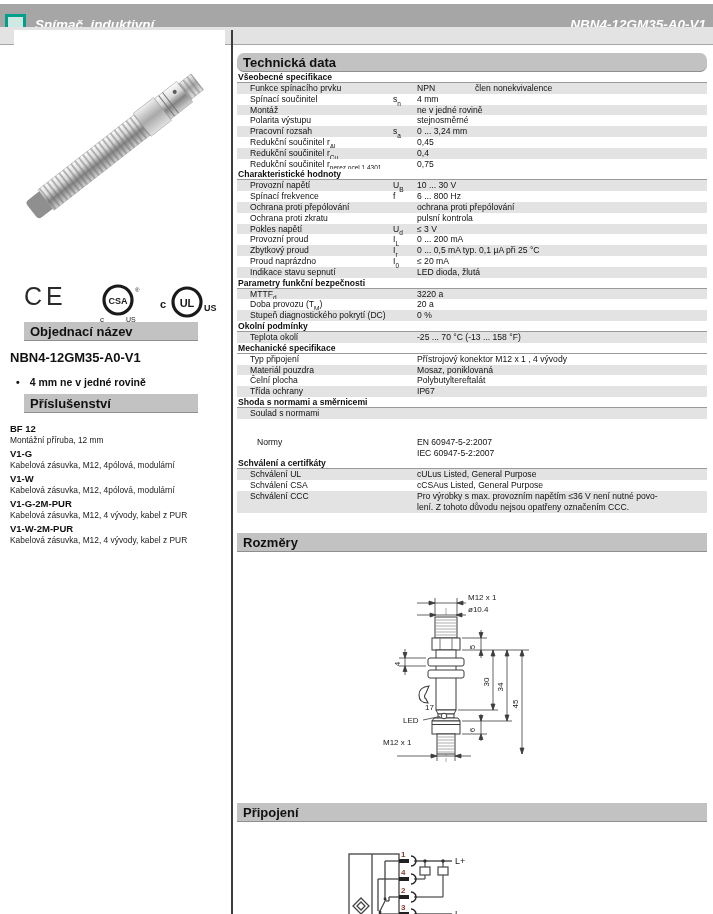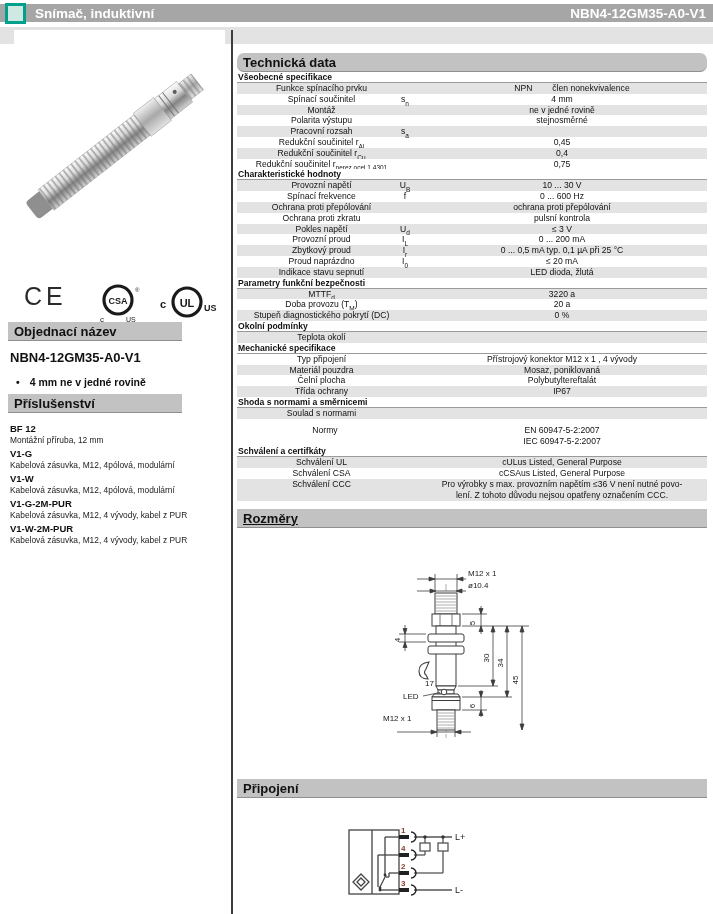--- a/index.html
+++ b/index.html
@@ -1,50 +1,50 @@
 <!DOCTYPE html>
 <html><head>
 <meta charset="utf-8">
 <style>
   html,body{margin:0;padding:0;background:#fff;}
   .page{position:relative;width:713px;height:914px;background:#fff;overflow:hidden;
         font-family:"Liberation Sans","DejaVu Sans",sans-serif;color:#111;}
   
-  .pagehead{position:absolute;top:4px;left:0;right:0;height:18px;background:#a6a6a6;
-            display:flex;align-items:center;}
+  .pagehead{position:absolute;top:4px;left:0;right:0;height:41px;background:#a6a6a6;
+            display:flex;align-items:center;font-style:italic;}
   .brandicon{width:15px;height:15px;background:#cde9e1;border:3px solid #00a08c;margin-left:5px;}
   .ph-title{color:#fff;font-weight:bold;font-size:13.5px;margin-left:9px;}
   .ph-code{color:#fff;font-weight:bold;font-size:13.5px;margin-left:auto;margin-right:7px;}
   .subband{position:absolute;top:27px;left:0;width:713px;height:17px;background:#e3e3e3;}
   .photobox{position:absolute;top:30px;left:14px;width:211px;height:226px;background:#fff;}
   
   .divider{position:absolute;left:231px;top:30px;height:884px;width:2px;background:#3d3d3d;}
   .leftcol{position:absolute;left:8px;top:30px;width:217px;}
   .rightcol{position:absolute;left:237px;top:0;width:470px;}
   
   .secbar{background:#c2c2c2;height:19px;line-height:19px;font-weight:bold;font-size:13px;
           padding-left:6px;border-bottom:1px solid #8f8f8f;box-sizing:border-box;}
-  .leftbar{position:absolute;left:0;width:174px;}
+  .leftbar{position:absolute;left:16px;width:174px;}
   
   .prodname{position:absolute;left:2px;top:320px;font-weight:bold;font-size:13px;}
   .bullet{position:absolute;left:8px;top:346px;font-weight:bold;font-size:10.5px;}
   .bullet .dot{margin-right:10px;}
   .acclist{position:absolute;left:2px;top:390px;width:212px;}
   .acc-name{font-weight:bold;font-size:9.5px;line-height:12px;margin-top:3px;}
   .acc-desc{font-size:8.4px;line-height:10px;color:#222;}
   .certs{position:absolute;left:6px;top:250px;width:212px;height:48px;}
   .ce-mark{position:absolute;left:10px;top:2px;font-size:25px;letter-spacing:4px;color:#2a2a2a;}
   
   .techbar{margin-top:53px;border-radius:7px;}
   .ttable{width:470px;}
   .thead{font-weight:bold;font-size:8.6px;height:11px;line-height:11px;
          border-bottom:1px solid #9a9a9a;box-sizing:border-box;padding-left:1px;}
-  .trow{display:flex;height:10.8px;line-height:10.8px;font-size:8.6px;white-space:nowrap;text-align:center;}
+  .trow{display:flex;height:10.8px;line-height:10.8px;font-size:8.6px;white-space:nowrap;}
   .trow.tall{height:21.6px;line-height:10.8px;}
-  .trow.gap{margin-top:6px;}
+  .trow.gap{margin-top:18px;}
   .shade{background:#e3e3e3;}
   .tlabel{width:156px;box-sizing:border-box;padding-left:13px;overflow:hidden;}
   .ind .tlabel{padding-left:20px;}
   .tsym{width:24px;}
   .tval{flex:1;}
   .tall .tval span, .tall .tval div{display:block;}
   .vfix{display:inline-block;width:58px;}
   sub{font-size:6.5px;position:relative;top:1px;line-height:0;}
   
   .dimwrap{position:relative;height:245px;}
@@ -162,20 +162,21 @@
           <div class="tval"><span>ne v jedné rovině</span></div>
         </div>
         <div class="trow">
           <div class="tlabel"><span>Polarita výstupu</span></div>
           <div class="tsym"></div>
           <div class="tval"><span>stejnosměrné</span></div>
         </div>
         <div class="trow shade">
           <div class="tlabel"><span>Pracovní rozsah</span></div>
           <div class="tsym"><span>s</span><sub>a</sub></div>
+          <div class="tval"><span>0 ... 3,24 mm</span></div>
         </div>
         <div class="trow">
           <div class="tlabel"><span>Redukční součinitel r</span><sub>Al</sub></div>
           <div class="tsym"></div>
           <div class="tval"><span>0,45</span></div>
         </div>
         <div class="trow shade">
           <div class="tlabel"><span>Redukční součinitel r</span><sub>Cu</sub></div>
           <div class="tsym"></div>
           <div class="tval"><span>0,4</span></div>
@@ -187,21 +188,21 @@
         </div>
         <div class="thead">Charakteristické hodnoty</div>
         <div class="trow shade">
           <div class="tlabel"><span>Provozní napětí</span></div>
           <div class="tsym"><span>U</span><sub>B</sub></div>
           <div class="tval"><span>10 ... 30 V</span></div>
         </div>
         <div class="trow">
           <div class="tlabel"><span>Spínací frekvence</span></div>
           <div class="tsym"><span>f</span></div>
-          <div class="tval"><span>0 ... 600 Hz</span></div>
+          <div class="tval"><span>6 ... 800 Hz</span></div>
         </div>
         <div class="trow shade">
           <div class="tlabel"><span>Ochrana proti přepólování</span></div>
           <div class="tsym"></div>
           <div class="tval"><span>ochrana proti přepólování</span></div>
         </div>
         <div class="trow">
           <div class="tlabel"><span>Ochrana proti zkratu</span></div>
           <div class="tsym"></div>
           <div class="tval"><span>pulsní kontrola</span></div>
@@ -244,20 +245,21 @@
         </div>
         <div class="trow shade">
           <div class="tlabel"><span>Stupeň diagnostického pokrytí (DC)</span></div>
           <div class="tsym"></div>
           <div class="tval"><span>0 %</span></div>
         </div>
         <div class="thead">Okolní podmínky</div>
         <div class="trow shade">
           <div class="tlabel"><span>Teplota okolí</span></div>
           <div class="tsym"></div>
+          <div class="tval"><span>-25 ... 70 °C (-13 ... 158 °F)</span></div>
         </div>
         <div class="thead">Mechanické specifikace</div>
         <div class="trow">
           <div class="tlabel"><span>Typ připojení</span></div>
           <div class="tsym"></div>
           <div class="tval"><span>Přístrojový konektor M12 x 1 , 4 vývody</span></div>
         </div>
         <div class="trow shade">
           <div class="tlabel"><span>Materiál pouzdra</span></div>
           <div class="tsym"></div>
@@ -301,21 +303,21 @@
         <div class="trow shade tall">
           <div class="tlabel"><span>Schválení CCC</span></div>
           <div class="tsym"></div>
           <div class="tval">
             <span>Pro výrobky s max. provozním napětím ≤36 V není nutné povo-</span>
             <div>lení. Z tohoto důvodu nejsou opatřeny označením CCC.</div>
           </div>
         </div>
       </div>
 
-    <div class="secbar" style="margin-top:8px;text-decoration:underline;">Rozměry</div>
+    <div class="secbar" style="margin-top:20px;">Rozměry</div>
 
     <div class="dimwrap">
       <svg class="dimsvg" width="300" height="200" viewBox="0 0 300 200">
         <g stroke="#3c3c3c" stroke-width="1" fill="none">
 
           <line x1="105" y1="22" x2="105" y2="176" stroke="#999" stroke-width="0.8" stroke-dasharray="7 2 1.5 2"></line>
 
           <rect x="94" y="31" width="22" height="21" fill="#fff"></rect>
           <g stroke="#8a8a8a" stroke-width="0.7">
             <line x1="94.5" y1="34" x2="115.5" y2="34"></line>

